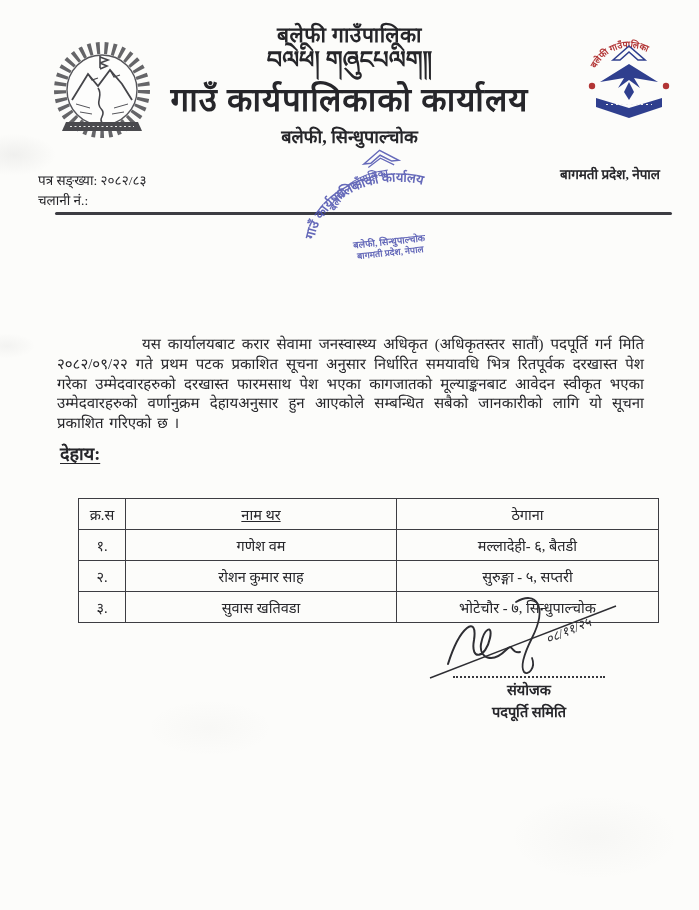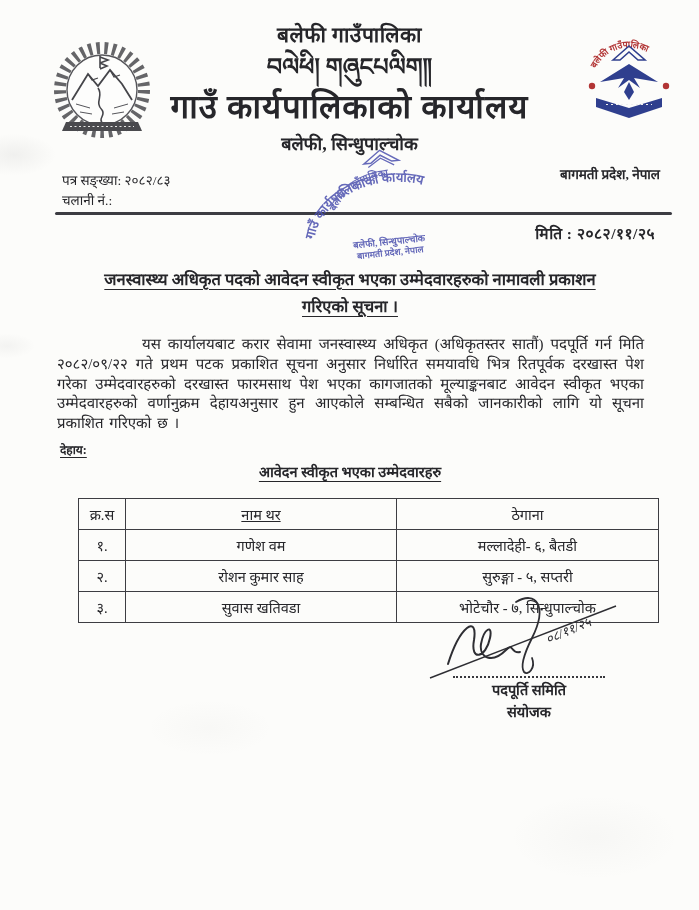--- a/index.html
+++ b/index.html
@@ -14,37 +14,37 @@
       radial-gradient(ellipse 120px 60px at 85% 92%, rgba(120,120,120,.04), transparent 70%),
       radial-gradient(ellipse 90px 40px at 30% 80%, rgba(120,120,120,.03), transparent 70%);
     font-family:"Liberation Serif","DejaVu Serif",serif;
     color:#26262a;
     overflow:hidden;
   }
   .abs{position:absolute;}
   
   .header-center{left:0;top:24px;width:699px;text-align:center;line-height:1.1;}
   .muni-name{font-size:21px;font-weight:bold;letter-spacing:.5px;}
-  .tibetan{font-size:24px;font-weight:bold;margin-top:7px;}
+  .tibetan{font-size:24px;font-weight:bold;}
   .office-name{font-size:33px;font-weight:bold;margin-top:9px;letter-spacing:1px;}
   .office-loc{font-size:18px;font-weight:bold;margin-top:9px;}
   .emblem-left{left:46px;top:34px;}
   .emblem-right{left:578px;top:30px;}
   
-  .meta-left{left:38px;top:171px;font-size:13.5px;line-height:20px;margin-left:24px;}
+  .meta-left{left:38px;top:171px;font-size:13.5px;line-height:20px;}
   .province{right:39px;top:165px;font-size:13.5px;font-weight:bold;}
   .rule{left:55px;top:212px;width:617px;height:3px;background:#3c3c42;border-radius:2px;}
   .date-line{right:44px;top:222px;font-size:15.5px;font-weight:bold;letter-spacing:.5px;}
   
   .stamp{left:296px;top:146px;transform:rotate(-6deg);opacity:.85;}
   
   .title{left:40px;top:266px;width:620px;text-align:center;font-size:16.5px;font-weight:bold;line-height:1.65;}
   .title .u{text-decoration:underline;text-underline-offset:4px;}
   .body-text{left:57px;top:327px;width:587px;font-size:15px;line-height:19.8px;text-align:justify;text-indent:85px;word-spacing:2px;margin-top:8px;}
-  .following{left:60px;top:441px;font-size:12px;font-weight:bold;text-decoration:underline;text-underline-offset:3px;}
+  .following{left:60px;top:441px;font-size:18px;font-weight:bold;text-decoration:underline;text-underline-offset:3px;}
   .table-caption{left:40px;top:461px;width:620px;text-align:center;font-size:14.5px;font-weight:bold;}
   .table-caption span{text-decoration:underline;text-underline-offset:4px;}
   
   .cand-table{left:78px;top:498px;width:581px;border-collapse:collapse;font-size:14.5px;}
   .cand-table th,.cand-table td{border:1.6px solid #3d3d42;text-align:center;padding:5px 4px;height:19px;font-weight:normal;}
   .cand-table th{font-size:14.5px;}
   .col-sn{width:38px;}
   .col-name{width:262px;text-decoration:underline;}
   
   .sig-block{left:420px;top:592px;width:218px;text-align:center;}
@@ -91,50 +91,42 @@
     <div class="office-name">गाउँ कार्यपालिकाको कार्यालय</div>
     <div class="office-loc">बलेफी, सिन्धुपाल्चोक</div>
   </div>
 
   <div class="abs meta-left">
     <div>पत्र सङ्ख्या: २०८२/८३</div>
     <div>चलानी नं.:</div>
   </div>
   <div class="abs province">बागमती प्रदेश, नेपाल</div>
   <div class="abs rule"></div>
-  <div class="abs date-line">मिति : २०८२/११/२५</div>
 
   <svg class="abs stamp" width="178" height="112" viewBox="0 0 178 112">
     <defs>
       <path id="stampArcSmall" d="M 38,62 A 58,46 0 0 1 146,58"></path>
       <path id="stampArcMain" d="M 14,88 A 80,62 0 0 1 170,82"></path>
     </defs>
     <path d="M72,16 L89,4 L107,16 L100,16 L89,9 L79,16 Z" fill="none" stroke-width="1.5" stroke="#4b50ae"></path>
     <path d="M76,20 L89,12 L102,20" fill="none" stroke-width="1.2" stroke="#4b50ae"></path>
     <text font-size="10" font-weight="bold" fill="#4b50ae">
       <textPath href="#stampArcSmall" startOffset="2">बलेफी गाउँपालिका</textPath>
     </text>
     <text font-size="13" font-weight="bold" fill="#4b50ae">
       <textPath href="#stampArcMain" startOffset="2">गाउँ कार्यपालिकाको कार्यालय</textPath>
     </text>
     <text x="89" y="99" text-anchor="middle" font-size="9.5" font-weight="bold" fill="#4b50ae">बलेफी, सिन्धुपाल्चोक</text>
     <text x="89" y="110" text-anchor="middle" font-size="9" font-weight="bold" fill="#4b50ae">बागमती प्रदेश, नेपाल</text>
   </svg>
 
-  <div class="abs title">
-    <span class="u">जनस्वास्थ्य अधिकृत पदको आवेदन स्वीकृत भएका उम्मेदवारहरुको नामावली प्रकाशन</span><br>
-    <span class="u">गरिएको सूचना ।</span>
-  </div>
 
   <p class="abs body-text">यस कार्यालयबाट करार सेवामा जनस्वास्थ्य अधिकृत (अधिकृतस्तर सातौं) पदपूर्ति गर्न मिति २०८२/०९/२२ गते प्रथम पटक प्रकाशित सूचना अनुसार निर्धारित समयावधि भित्र रितपूर्वक दरखास्त पेश गरेका उम्मेदवारहरुको दरखास्त फारमसाथ पेश भएका कागजातको मूल्याङ्कनबाट आवेदन स्वीकृत भएका उम्मेदवारहरुको वर्णानुक्रम देहायअनुसार हुन आएकोले सम्बन्धित सबैको जानकारीको लागि यो सूचना प्रकाशित गरिएको छ ।</p>
 
   <div class="abs following">देहाय:</div>
-  <div class="abs table-caption">
-    <span>आवेदन स्वीकृत भएका उम्मेदवारहरु</span>
-  </div>
 
   <table class="abs cand-table">
     <thead>
       <tr>
         <th class="col-sn">क्र.स</th>
         <th class="col-name">नाम थर</th>
         <th>ठेगाना</th>
       </tr>
     </thead>
     <tbody>
@@ -157,17 +149,17 @@
   </table>
 
   <div class="abs sig-block">
     <svg class="sig-svg" width="218" height="88" viewBox="0 0 218 88">
       <path d="M28,72 C40,34 58,22 54,48 C50,70 66,66 70,46 C73,32 64,36 61,52 C59,66 72,72 86,58 C94,50 90,62 100,60" fill="none" stroke="#2e2e33" stroke-width="2" stroke-linecap="round"></path>
       <path d="M96,10 C116,-2 128,14 112,46 C104,62 100,74 104,80 C108,84 116,76 112,66" fill="none" stroke="#2e2e33" stroke-width="1.8" stroke-linecap="round"></path>
       <path d="M10,86 L196,14" fill="none" stroke="#2e2e33" stroke-width="1.4"></path>
       <text x="128" y="52" font-size="13" font-style="italic" fill="#2e2e33" transform="rotate(-23 128 52)">०८/११/२५</text>
     </svg>
     <div class="dotted-line"></div>
+    <div class="sig-role">संयोजक</div>
     <div class="sig-role">पदपूर्ति समिति</div>
-    <div class="sig-role">संयोजक</div>
   </div>
 
 </div>
 
 </body></html>

